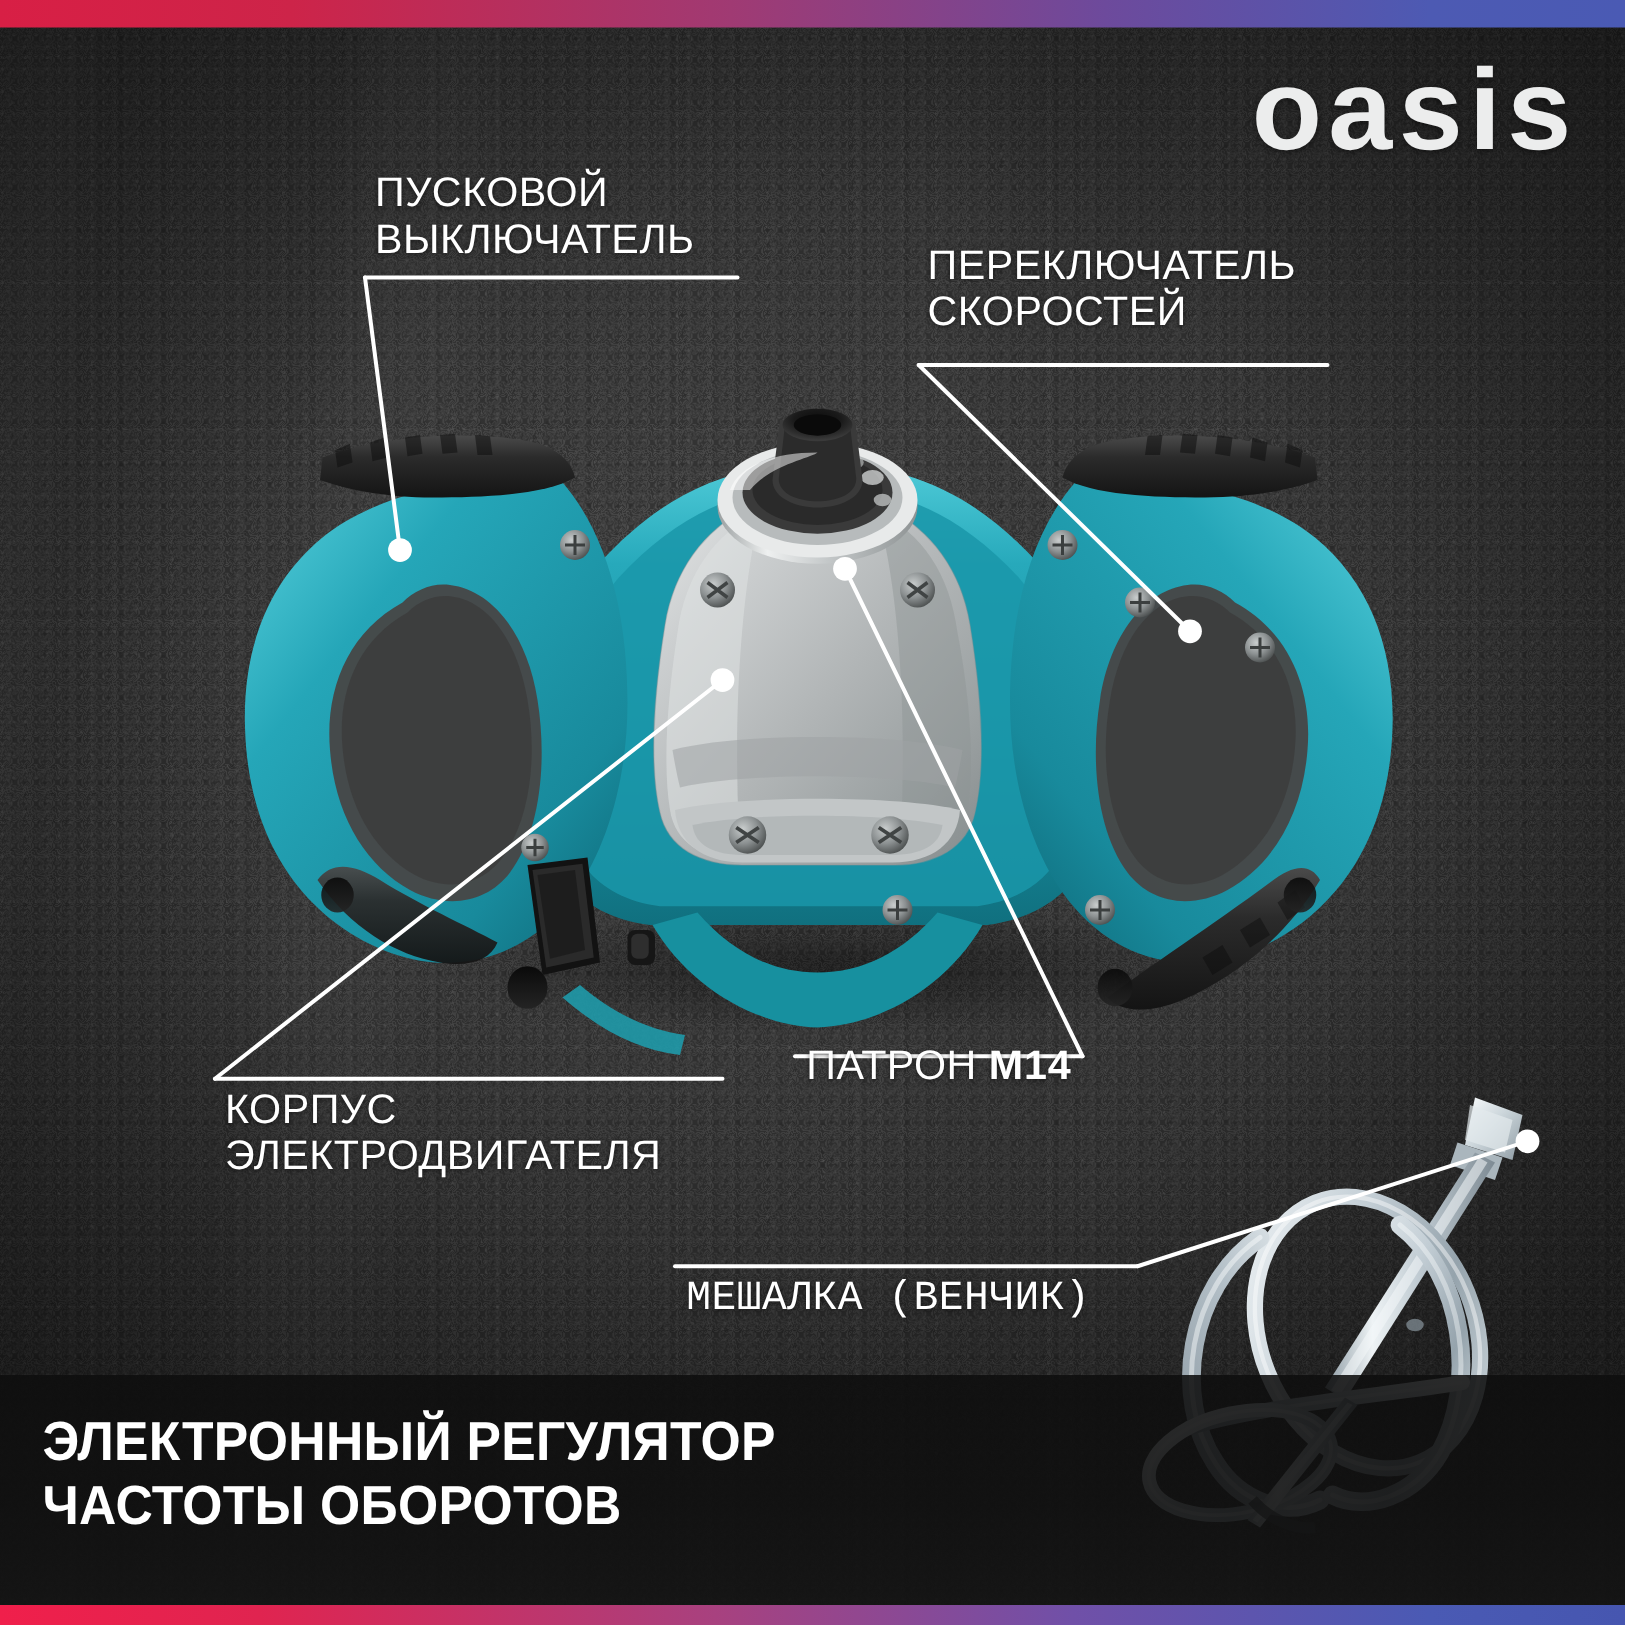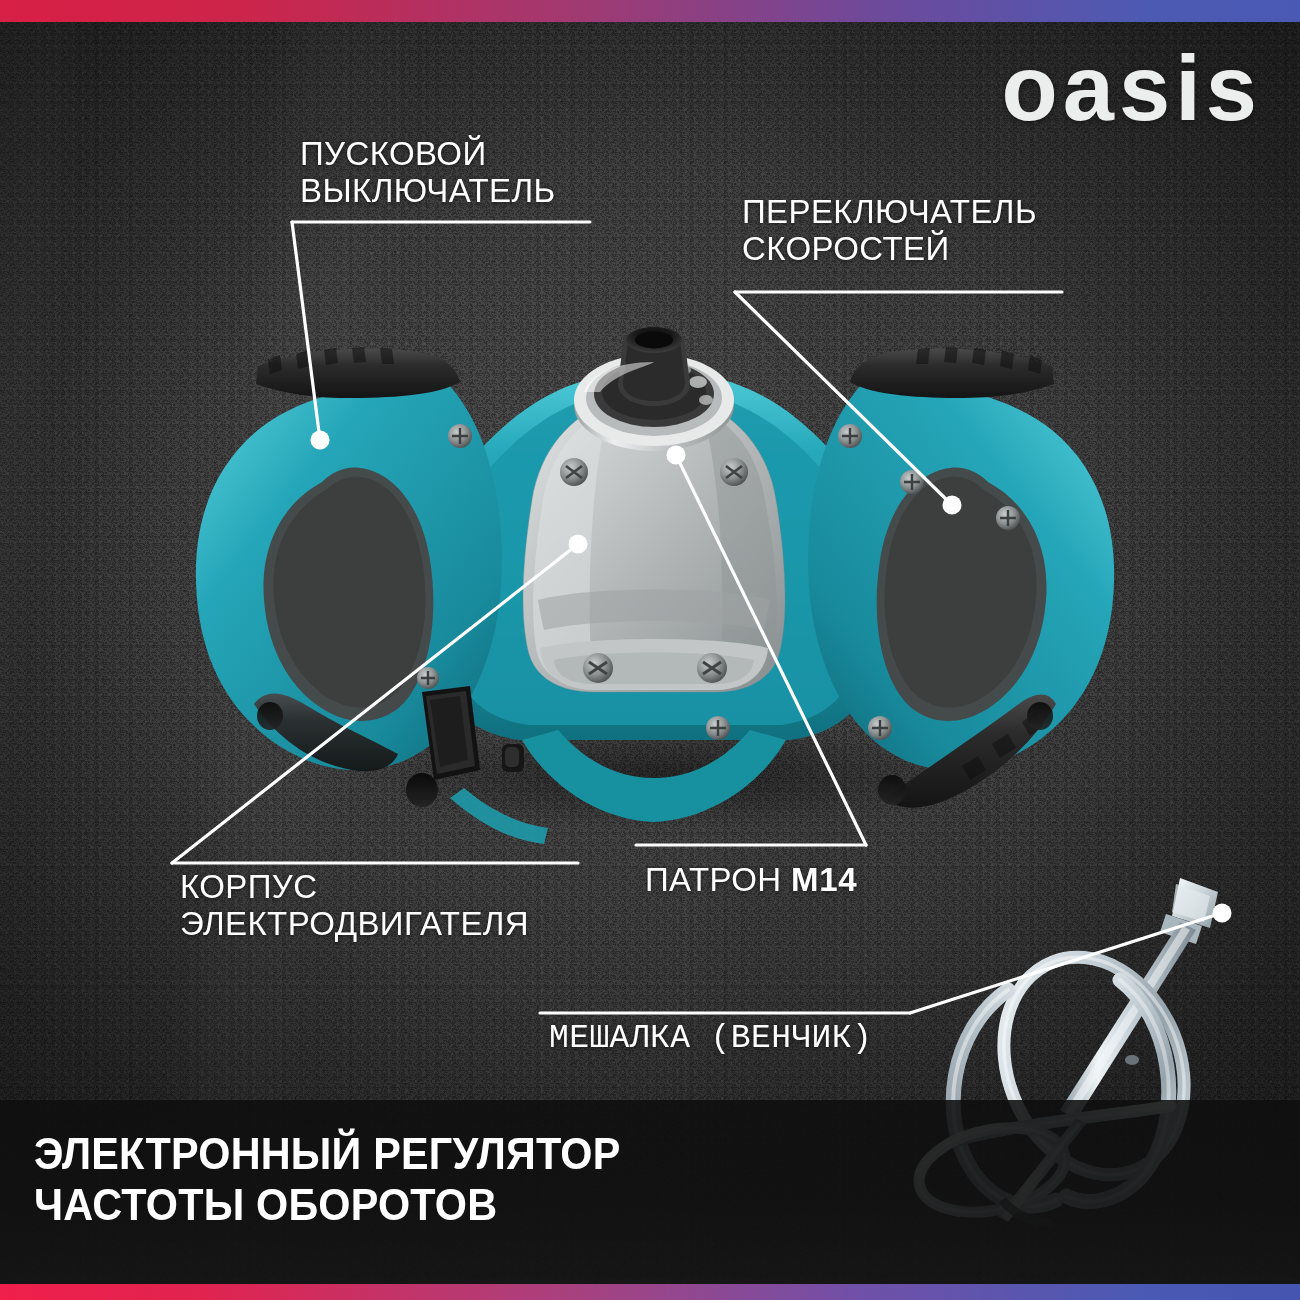--- a/index.html
+++ b/index.html
@@ -63,21 +63,21 @@
   .callout{position:absolute;z-index:26;color:#fff;}
   .callout .txt{
     font-size:33px;line-height:1.12;font-weight:400;
     letter-spacing:.012em;
     text-shadow:0 1px 4px rgba(0,0,0,.55);
     white-space:pre-line;
   }
   .c-switch   {left:300px; top:136px;}
   .c-speed    {left:742px; top:194px;}
   .c-housing  {left:180px; top:869px;}
-  .c-chuck    {left:645px; top:862px;}
+  .c-chuck    {left:645px; top:834px;}
   .c-whisk    {left:549px; top:1021px;font-family:Liberation Mono, monospace;}
   .c-chuck .txt b{font-weight:700;letter-spacing:.02em;}
 
   
   #leaders{position:absolute;inset:0;z-index:25;pointer-events:none;}
 
   
   .headline-band{
     position:absolute;left:0;right:0;top:1100px;bottom:16px;z-index:20;
     background:linear-gradient(180deg, rgba(14,14,14,.88) 0%, rgba(16,16,16,.90) 55%, rgba(20,20,20,.86) 100%);

